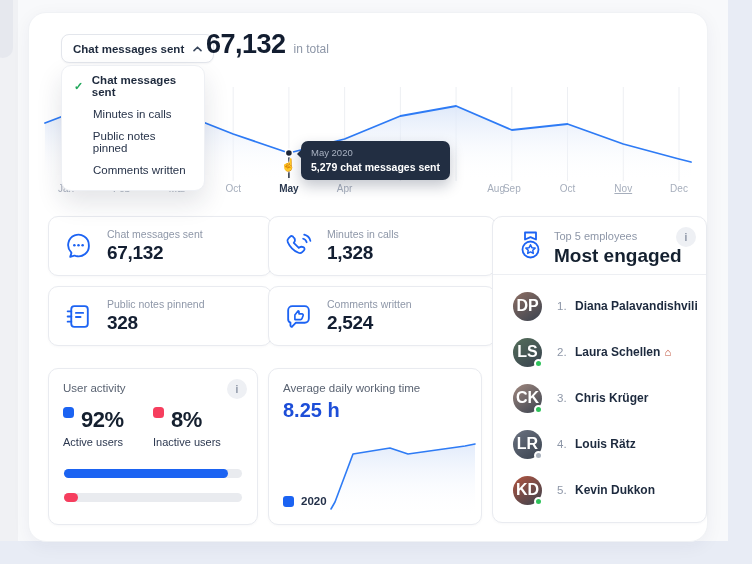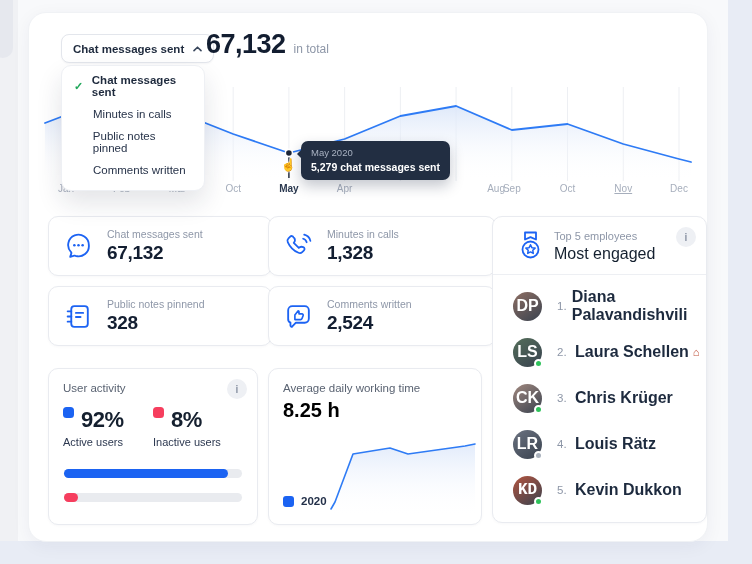--- a/index.html
+++ b/index.html
@@ -61,38 +61,38 @@
   
   .pct-group{position:absolute;top:38px}
   .pct-row{display:flex;align-items:flex-start;gap:7px}
   .sq{width:11px;height:11px;border-radius:3.5px}
   .pct{font-size:22px;font-weight:800;color:#15202f;letter-spacing:-.5px}
   .pct-lab{font-size:11px;color:#2c3850;margin-top:3px}
   .track{position:absolute;left:15px;width:178px;height:9px;border-radius:5px;background:#e9ebef}
   .fill{height:100%;border-radius:5px}
 
   
-  .avg-val{position:absolute;left:14px;top:30px;font-size:20px;font-weight:800;color:#000000}
+  .avg-val{position:absolute;left:14px;top:30px;font-size:20px;font-weight:800;color:#1d4ed8}
   #mini-chart{position:absolute;left:0;bottom:7px}
   .legend{position:absolute;left:14px;bottom:17px;display:flex;align-items:center;gap:7px;z-index:2}
   .legend .sq{border-radius:3px}
   .legend span{font-size:11.5px;font-weight:700;color:#233049}
 
   
   .emp-head{position:absolute;top:13px;left:24px;display:flex;gap:10px;align-items:flex-start}
   .emp-head .small{font-size:11px;color:#8e97a8;margin-bottom:3px}
-  .emp-head .bigt{font-size:16px;font-weight:400;color:#14202f}
+  .emp-head .bigt{font-size:19px;font-weight:700;color:#14202f}
   .emp-div{position:absolute;top:57px;left:0;right:0;height:1px;background:#edeff3}
   #emp-list{position:absolute;top:66px;left:0;right:0}
   .emp-item{height:46px;display:flex;align-items:center;padding-left:20px;cursor:pointer}
   .avatar{position:relative;width:29px;height:29px;border-radius:50%;display:flex;align-items:center;justify-content:center;
           color:#fff;font-size:16px;font-weight:700;flex:0 0 29px}
   .dot{position:absolute;right:-1px;bottom:-1px;width:9px;height:9px;border-radius:50%;border:2px solid #fff;box-sizing:border-box}
   .rank{margin-left:15px;width:18px;font-size:11.5px;color:#8d96a7}
-  .ename{font-size:16px;font-weight:600;color:#1d2a3e}
+  .ename{font-size:12px;font-weight:600;color:#1d2a3e}
   .esuffix{font-size:11px;color:#c0533c;margin-left:4px}
 
   svg{display:block}
 </style>
 </head>
 <body>
 
 <div class="left-strip"></div>
 <div class="left-pill"></div>
 <div class="band-right"></div>
@@ -305,20 +305,20 @@
           <div class="avatar" style="background: linear-gradient(145deg, rgb(161, 136, 127), rgb(57, 66, 79));">CK<span class="dot" style="background: rgb(47, 194, 91);"></span></div>
           <span class="rank">3.</span>
           <span class="ename">Chris Krüger</span>
         </div>
         <div class="emp-item">
           <div class="avatar" style="background: linear-gradient(145deg, rgb(107, 114, 128), rgb(57, 66, 79));">LR<span class="dot" style="background: rgb(170, 178, 189);"></span></div>
           <span class="rank">4.</span>
           <span class="ename">Louis Rätz</span>
         </div>
         <div class="emp-item">
-          <div class="avatar" style="background: linear-gradient(145deg, rgb(179, 84, 63), rgb(57, 66, 79)); font-family: Liberation Mono, monospace;">KD<span class="dot" style="background: rgb(47, 194, 91);"></span></div>
+          <div class="avatar" style="background: linear-gradient(145deg, rgb(179, 84, 63), rgb(57, 66, 79));">KD<span class="dot" style="background: rgb(47, 194, 91);"></span></div>
           <span class="rank">5.</span>
           <span class="ename">Kevin Dukkon</span>
         </div>
       </div>
   </div>
 
 </div>
 
 </body></html>

